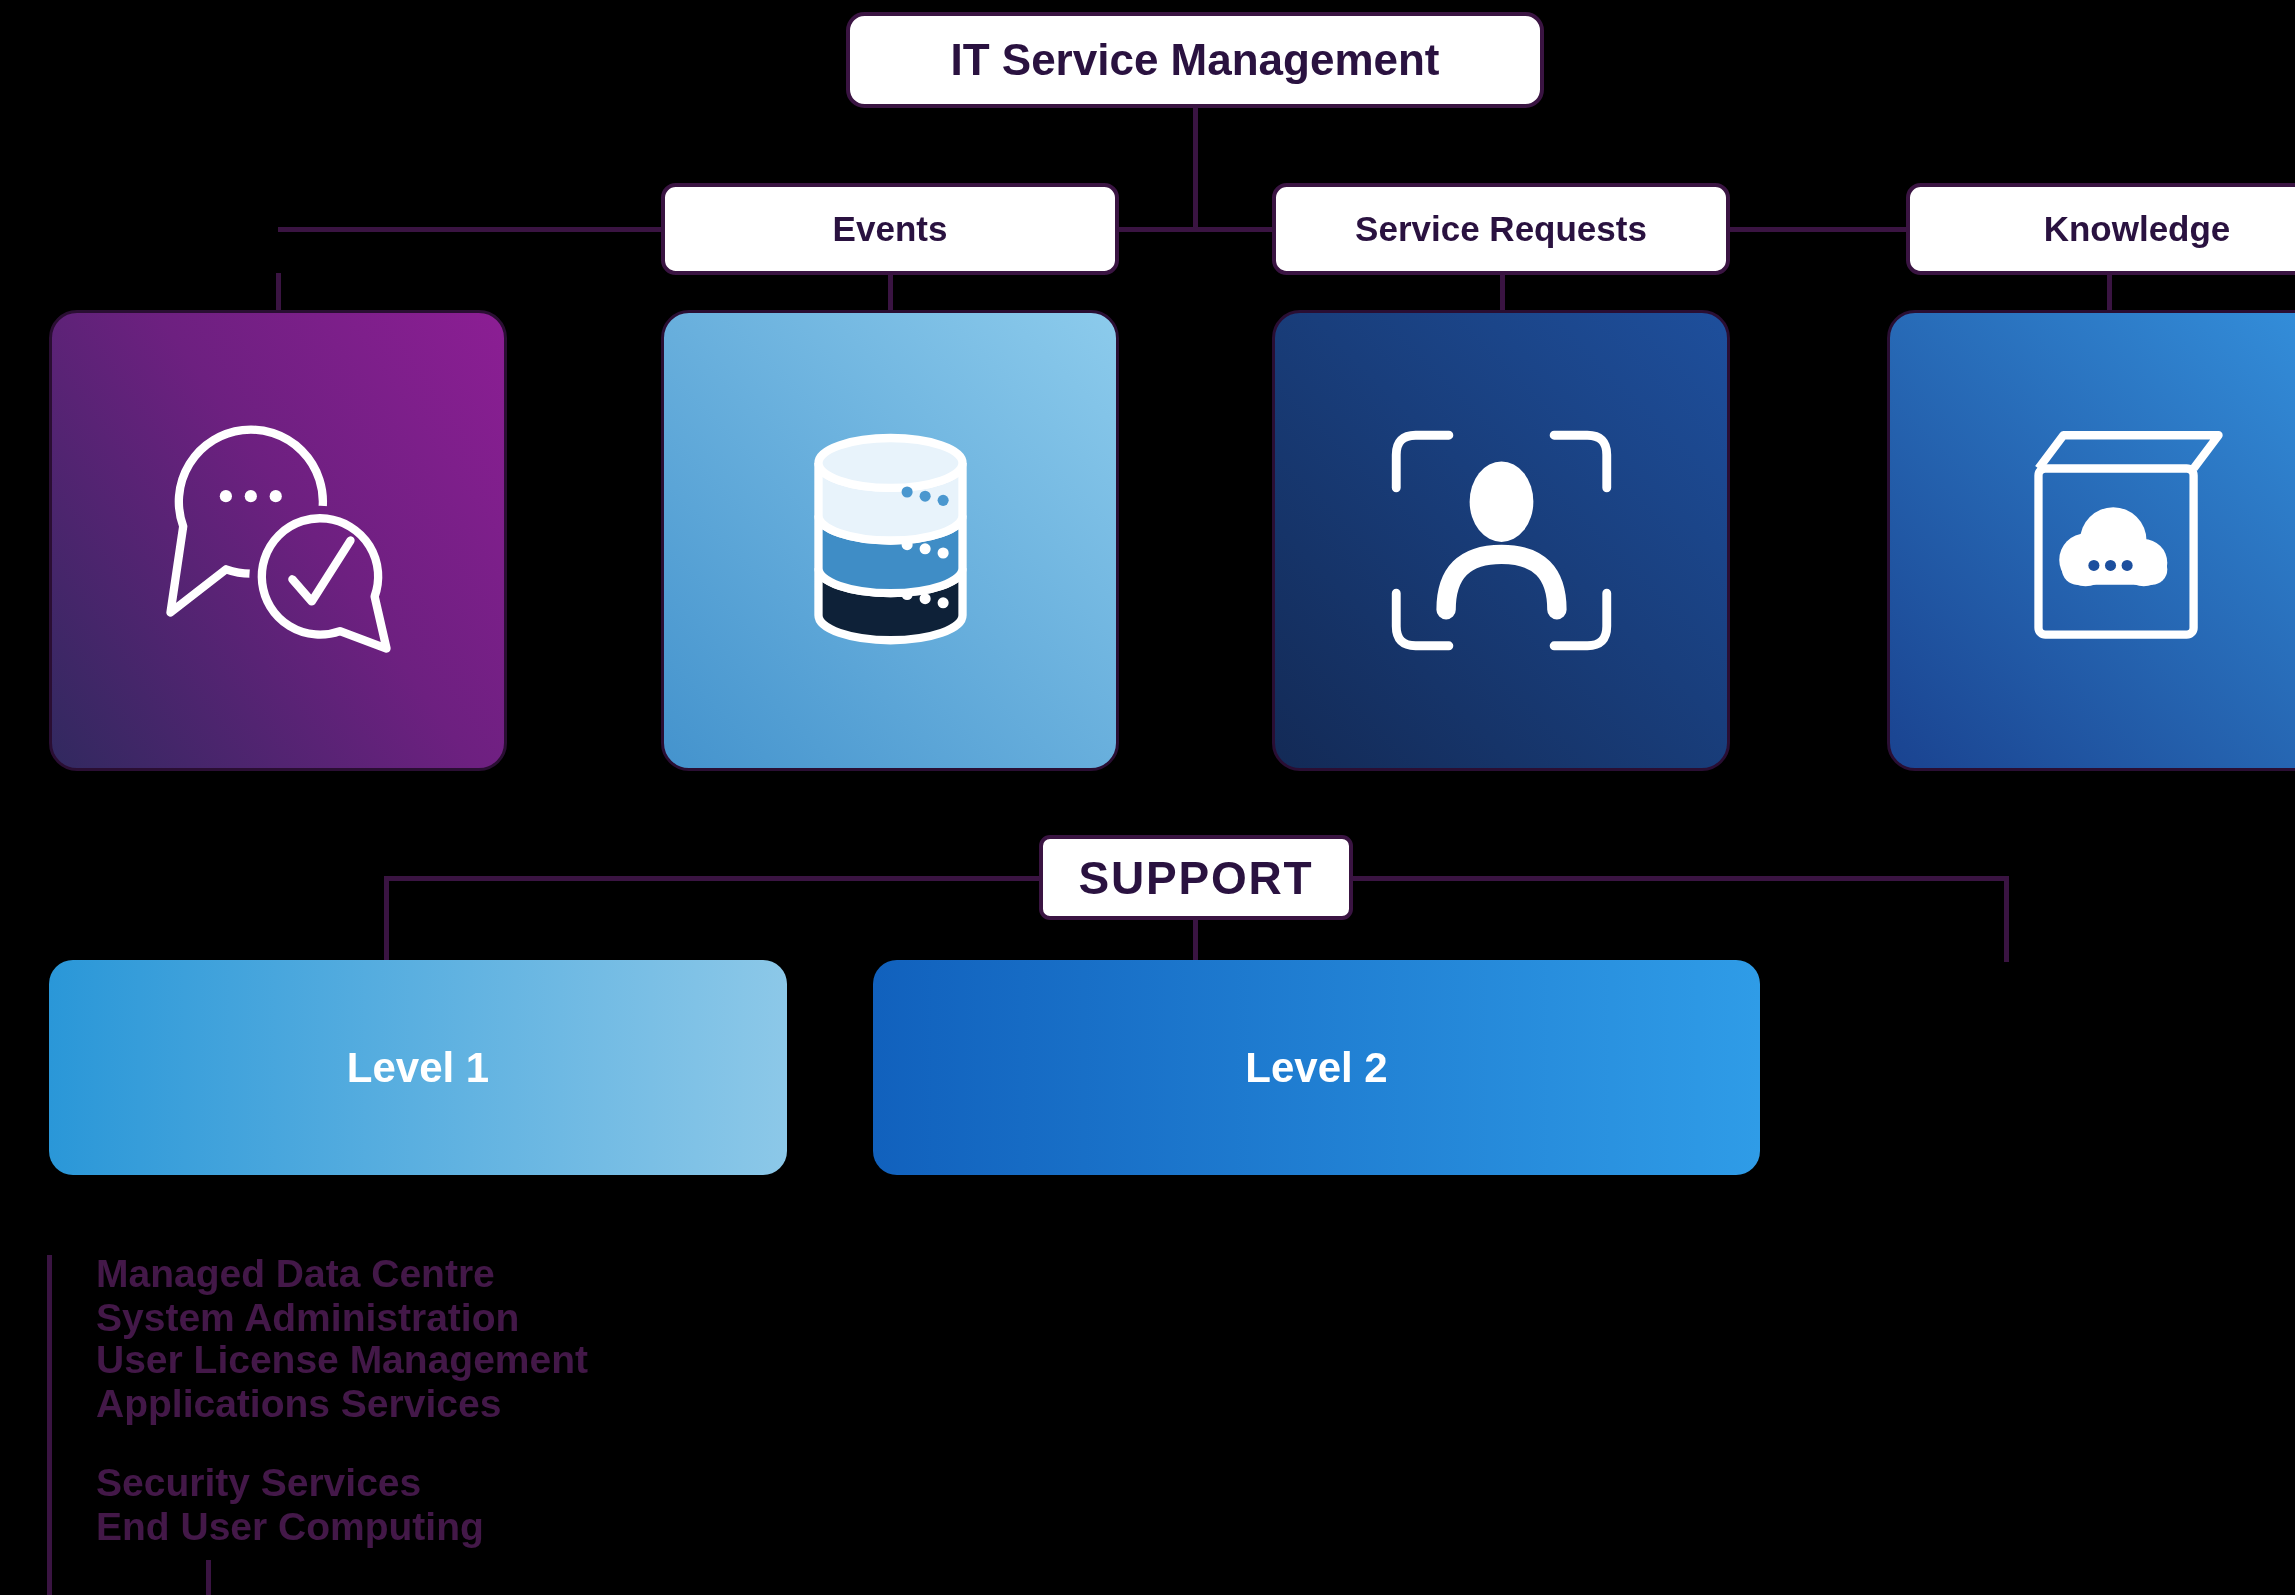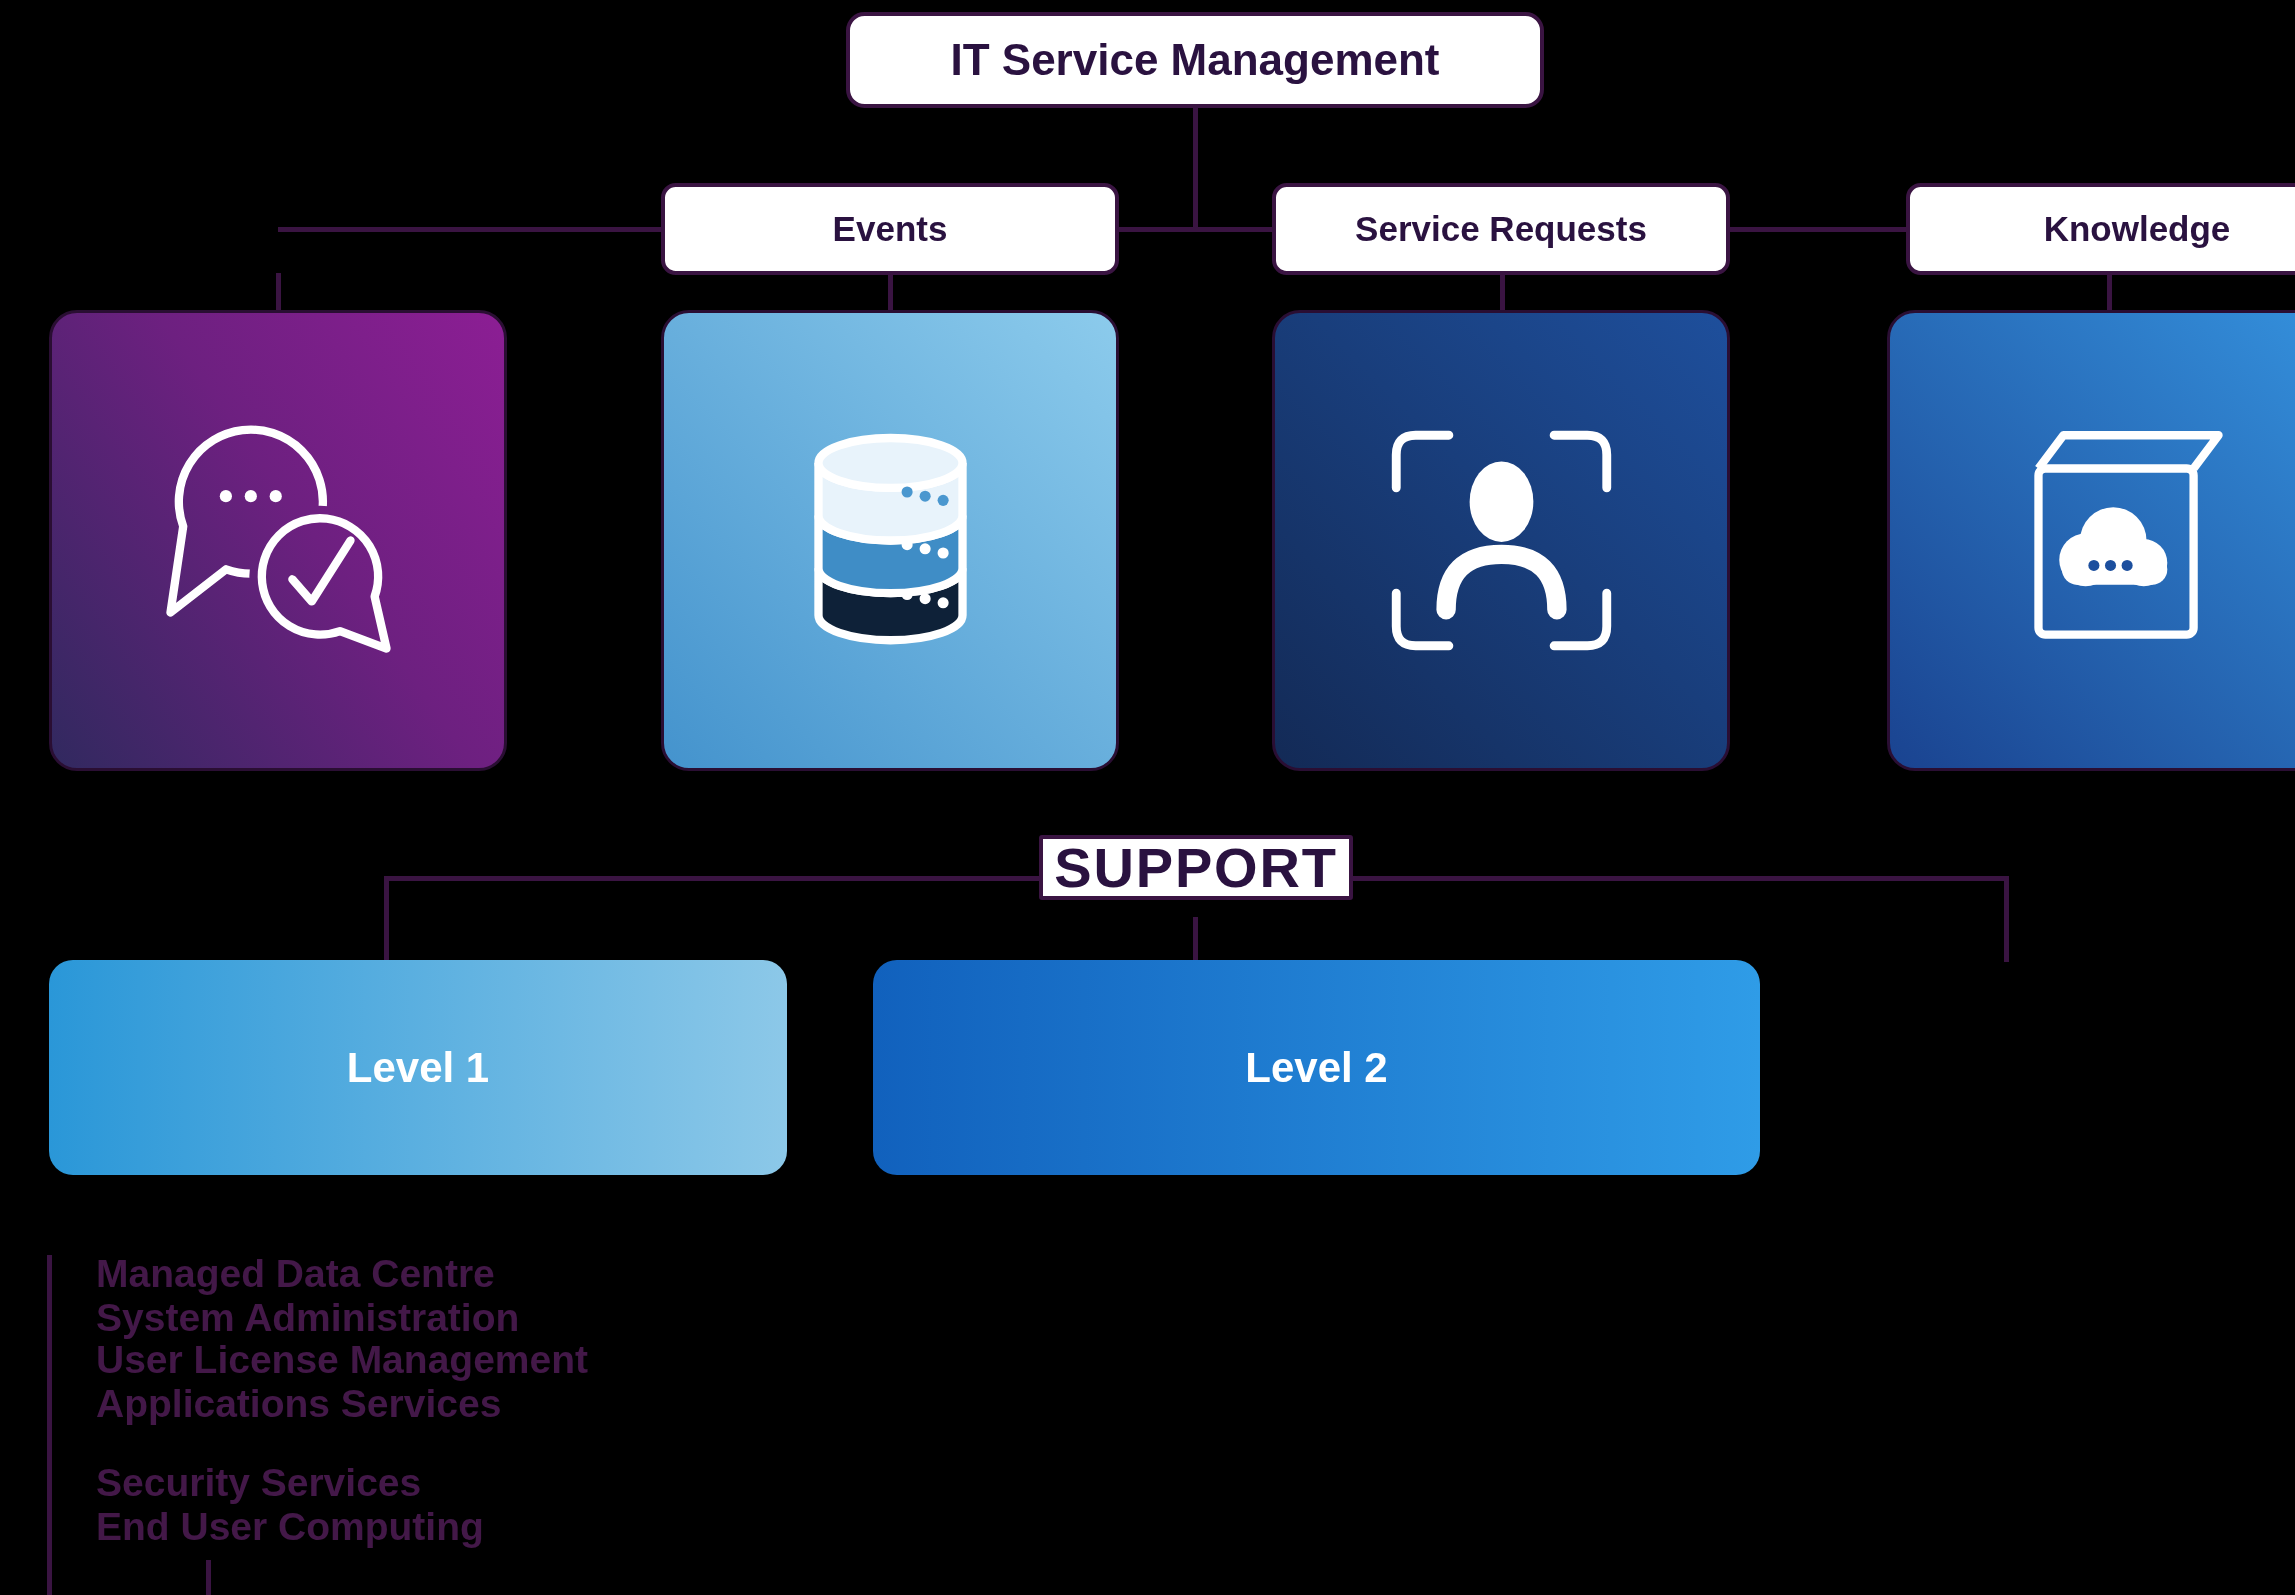--- a/index.html
+++ b/index.html
@@ -3,21 +3,21 @@
 <meta charset="utf-8">
 <style>
   html,body{margin:0;padding:0;background:#000;}
   .stage{position:relative;width:2295px;height:1596px;background:#000;overflow:hidden;
     font-family:"Liberation Sans","DejaVu Sans",sans-serif;font-weight:700;margin-left:37px;}
   .line{position:absolute;background:#3a1442;z-index:1;}
   .wbox{position:absolute;background:#fff;border:4.6px solid #3a1442;display:flex;align-items:center;
     justify-content:center;color:#2a1240;box-sizing:border-box;z-index:3;text-align:center;}
   .title-box{left:809px;top:12px;width:698px;height:96px;border-radius:18.5px;font-size:44px;}
   .cat-box{top:183px;height:92px;border-radius:14.8px;font-size:35px;}
-  .support-box{left:1002px;top:835px;width:314px;height:65px;border-radius:3px;font-size:56px;letter-spacing:1.8px;}
+  .support-box{left:1002px;top:835px;width:314px;height:85px;border-radius:11px;font-size:46px;letter-spacing:1.8px;}
   .card{position:absolute;top:310px;height:461px;border-radius:28px;border:3.7px solid #2a0e33;
     display:flex;align-items:center;justify-content:center;box-sizing:border-box;z-index:3;}
   .card svg{width:277px;height:277px;}
   .card-incidents{background:linear-gradient(55deg,#31295f 0%,#6d2080 55%,#8c1e94 100%);}
   .card-events{background:linear-gradient(45deg,#4493cd 0%,#8ccbec 100%);}
   .card-servicerequests{background:linear-gradient(45deg,#132a56 0%,#1e4f9c 100%);}
   .card-knowledge{background:linear-gradient(45deg,#1a4390 0%,#3490dc 100%);}
   .bar{position:absolute;top:960px;height:215px;border-radius:24px;display:flex;align-items:center;
     justify-content:center;color:#fff;font-size:42px;z-index:3;}
   .bar-1{left:12px;width:738px;background:linear-gradient(90deg,#2a97d8,#8cc8e8);}

